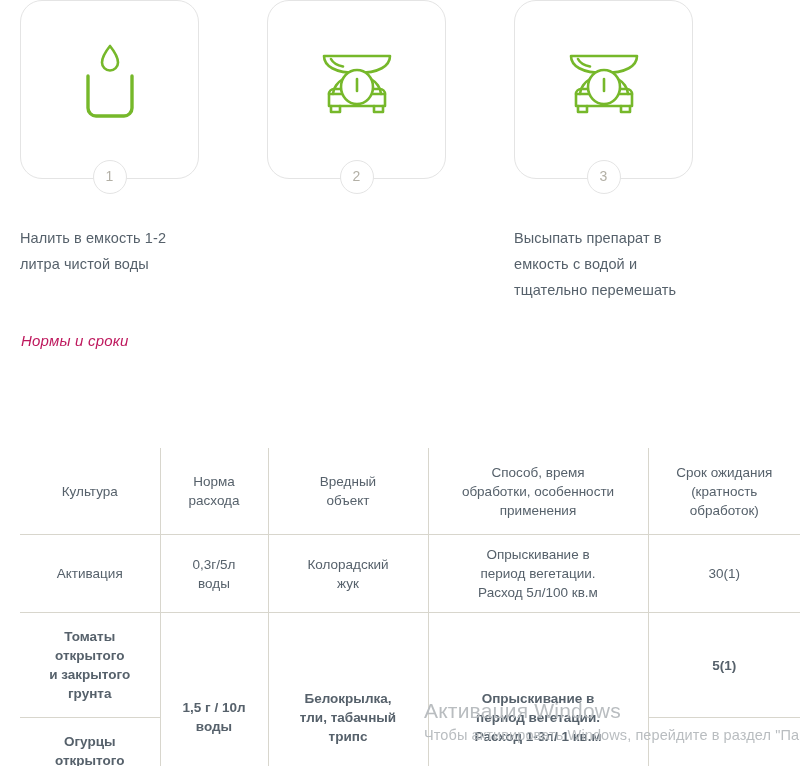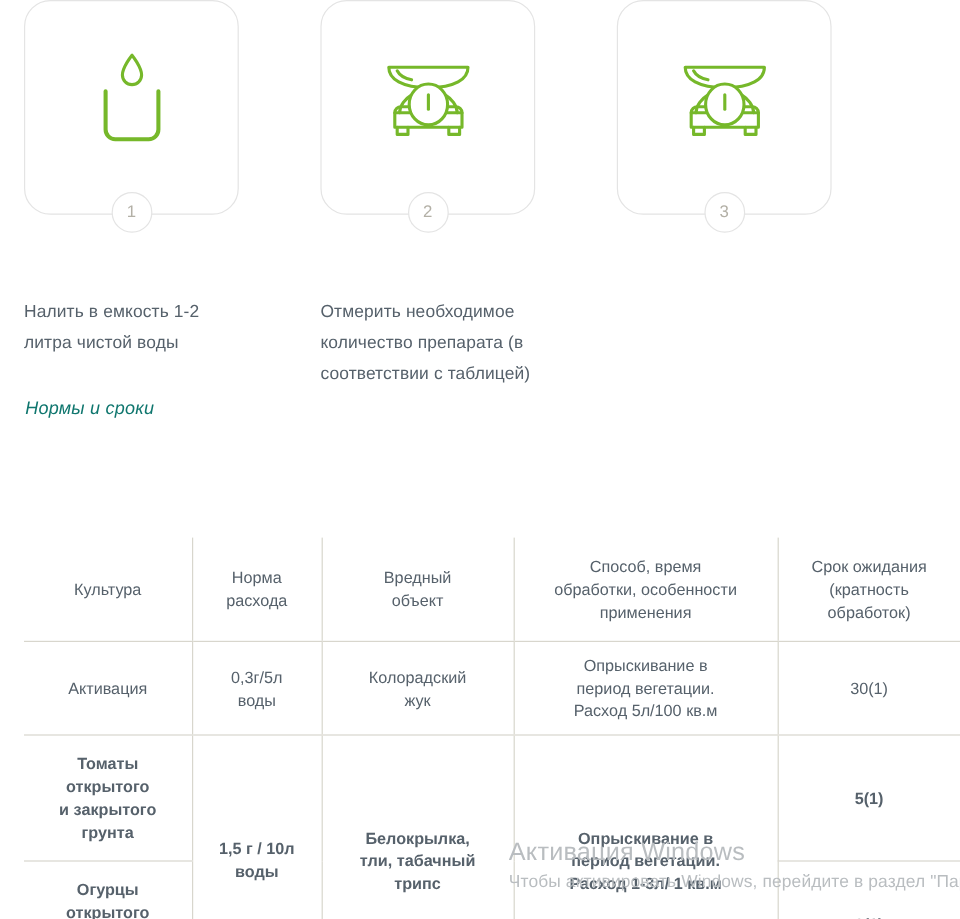--- a/index.html
+++ b/index.html
@@ -58,35 +58,35 @@
     border-radius: 50%;
     border: 1px solid #e4e4e4;
     background: #ffffff;
     color: #b3b0a6;
     font-size: 14px;
     line-height: 30px;
     text-align: center;
     font-family: "Liberation Sans", "DejaVu Sans", sans-serif;
   }
   .step-caption {
-    margin-top: 68px;
+    margin-top: 46px;
     font-size: 14.5px;
     line-height: 26px;
     color: #56616b;
     letter-spacing: .1px;
   }
 
   
   .section-title {
     position: absolute;
     left: 21px;
     top: 332px;
     font-size: 15px;
     font-style: italic;
-    color: #0f766e;
+    color: #be185d;
     letter-spacing: .2px;
   }
 
   
   .table-wrap {
     position: absolute;
     left: 20px;
     top: 448px;
     width: 780px;
   }
@@ -167,40 +167,40 @@
           <path d="M26 62 C26 56 31 50 36 47 M74 62 C74 56 69 50 64 47"></path>
           <path d="M22 62 L78 62 L78 74 L22 74 Z"></path>
           <path d="M22 62 C22 59 24.5 57 27 57 L73 57 C75.5 57 78 59 78 62"></path>
           <path d="M24 74 L24 80 L33 80 L33 74 M67 74 L67 80 L76 80 L76 74"></path>
           <ellipse cx="50" cy="55" rx="16" ry="17" fill="#ffffff"></ellipse>
           <path d="M50 47 L50 59"></path>
         </g>
       </svg>
       <div class="badge">2</div>
     </div>
-    <div class="step-caption">Отмерить необходимое количество препарата (в соответствии с таблицей)</div>
   </div>
 
   <div class="step">
     <div class="card">
       <svg class="card-icon" viewBox="0 0 100 100">
         <g fill="none" stroke="#76b82a" stroke-width="2.6" stroke-linecap="round" stroke-linejoin="round">
           <path d="M17 24 L83 24 C83 34 72 41 50 41 C28 41 17 34 17 24 Z"></path>
           <path d="M24 27 C26 31 31 33.5 36 34.5"></path>
           <path d="M45.5 41 L45.5 47 L54.5 47 L54.5 41"></path>
           <path d="M26 62 C26 56 31 50 36 47 M74 62 C74 56 69 50 64 47"></path>
           <path d="M22 62 L78 62 L78 74 L22 74 Z"></path>
           <path d="M22 62 C22 59 24.5 57 27 57 L73 57 C75.5 57 78 59 78 62"></path>
           <path d="M24 74 L24 80 L33 80 L33 74 M67 74 L67 80 L76 80 L76 74"></path>
           <ellipse cx="50" cy="55" rx="16" ry="17" fill="#ffffff"></ellipse>
           <path d="M50 47 L50 59"></path>
         </g>
       </svg>
       <div class="badge">3</div>
     </div>
+    <div class="step-caption">Высыпать препарат в емкость с водой и тщательно перемешать</div>
   </div>
 
 </div>
 
 <div class="section-title">Нормы и сроки</div>
 
 <div class="table-wrap">
   <table class="norms">
     <colgroup>
       <col class="c1">

